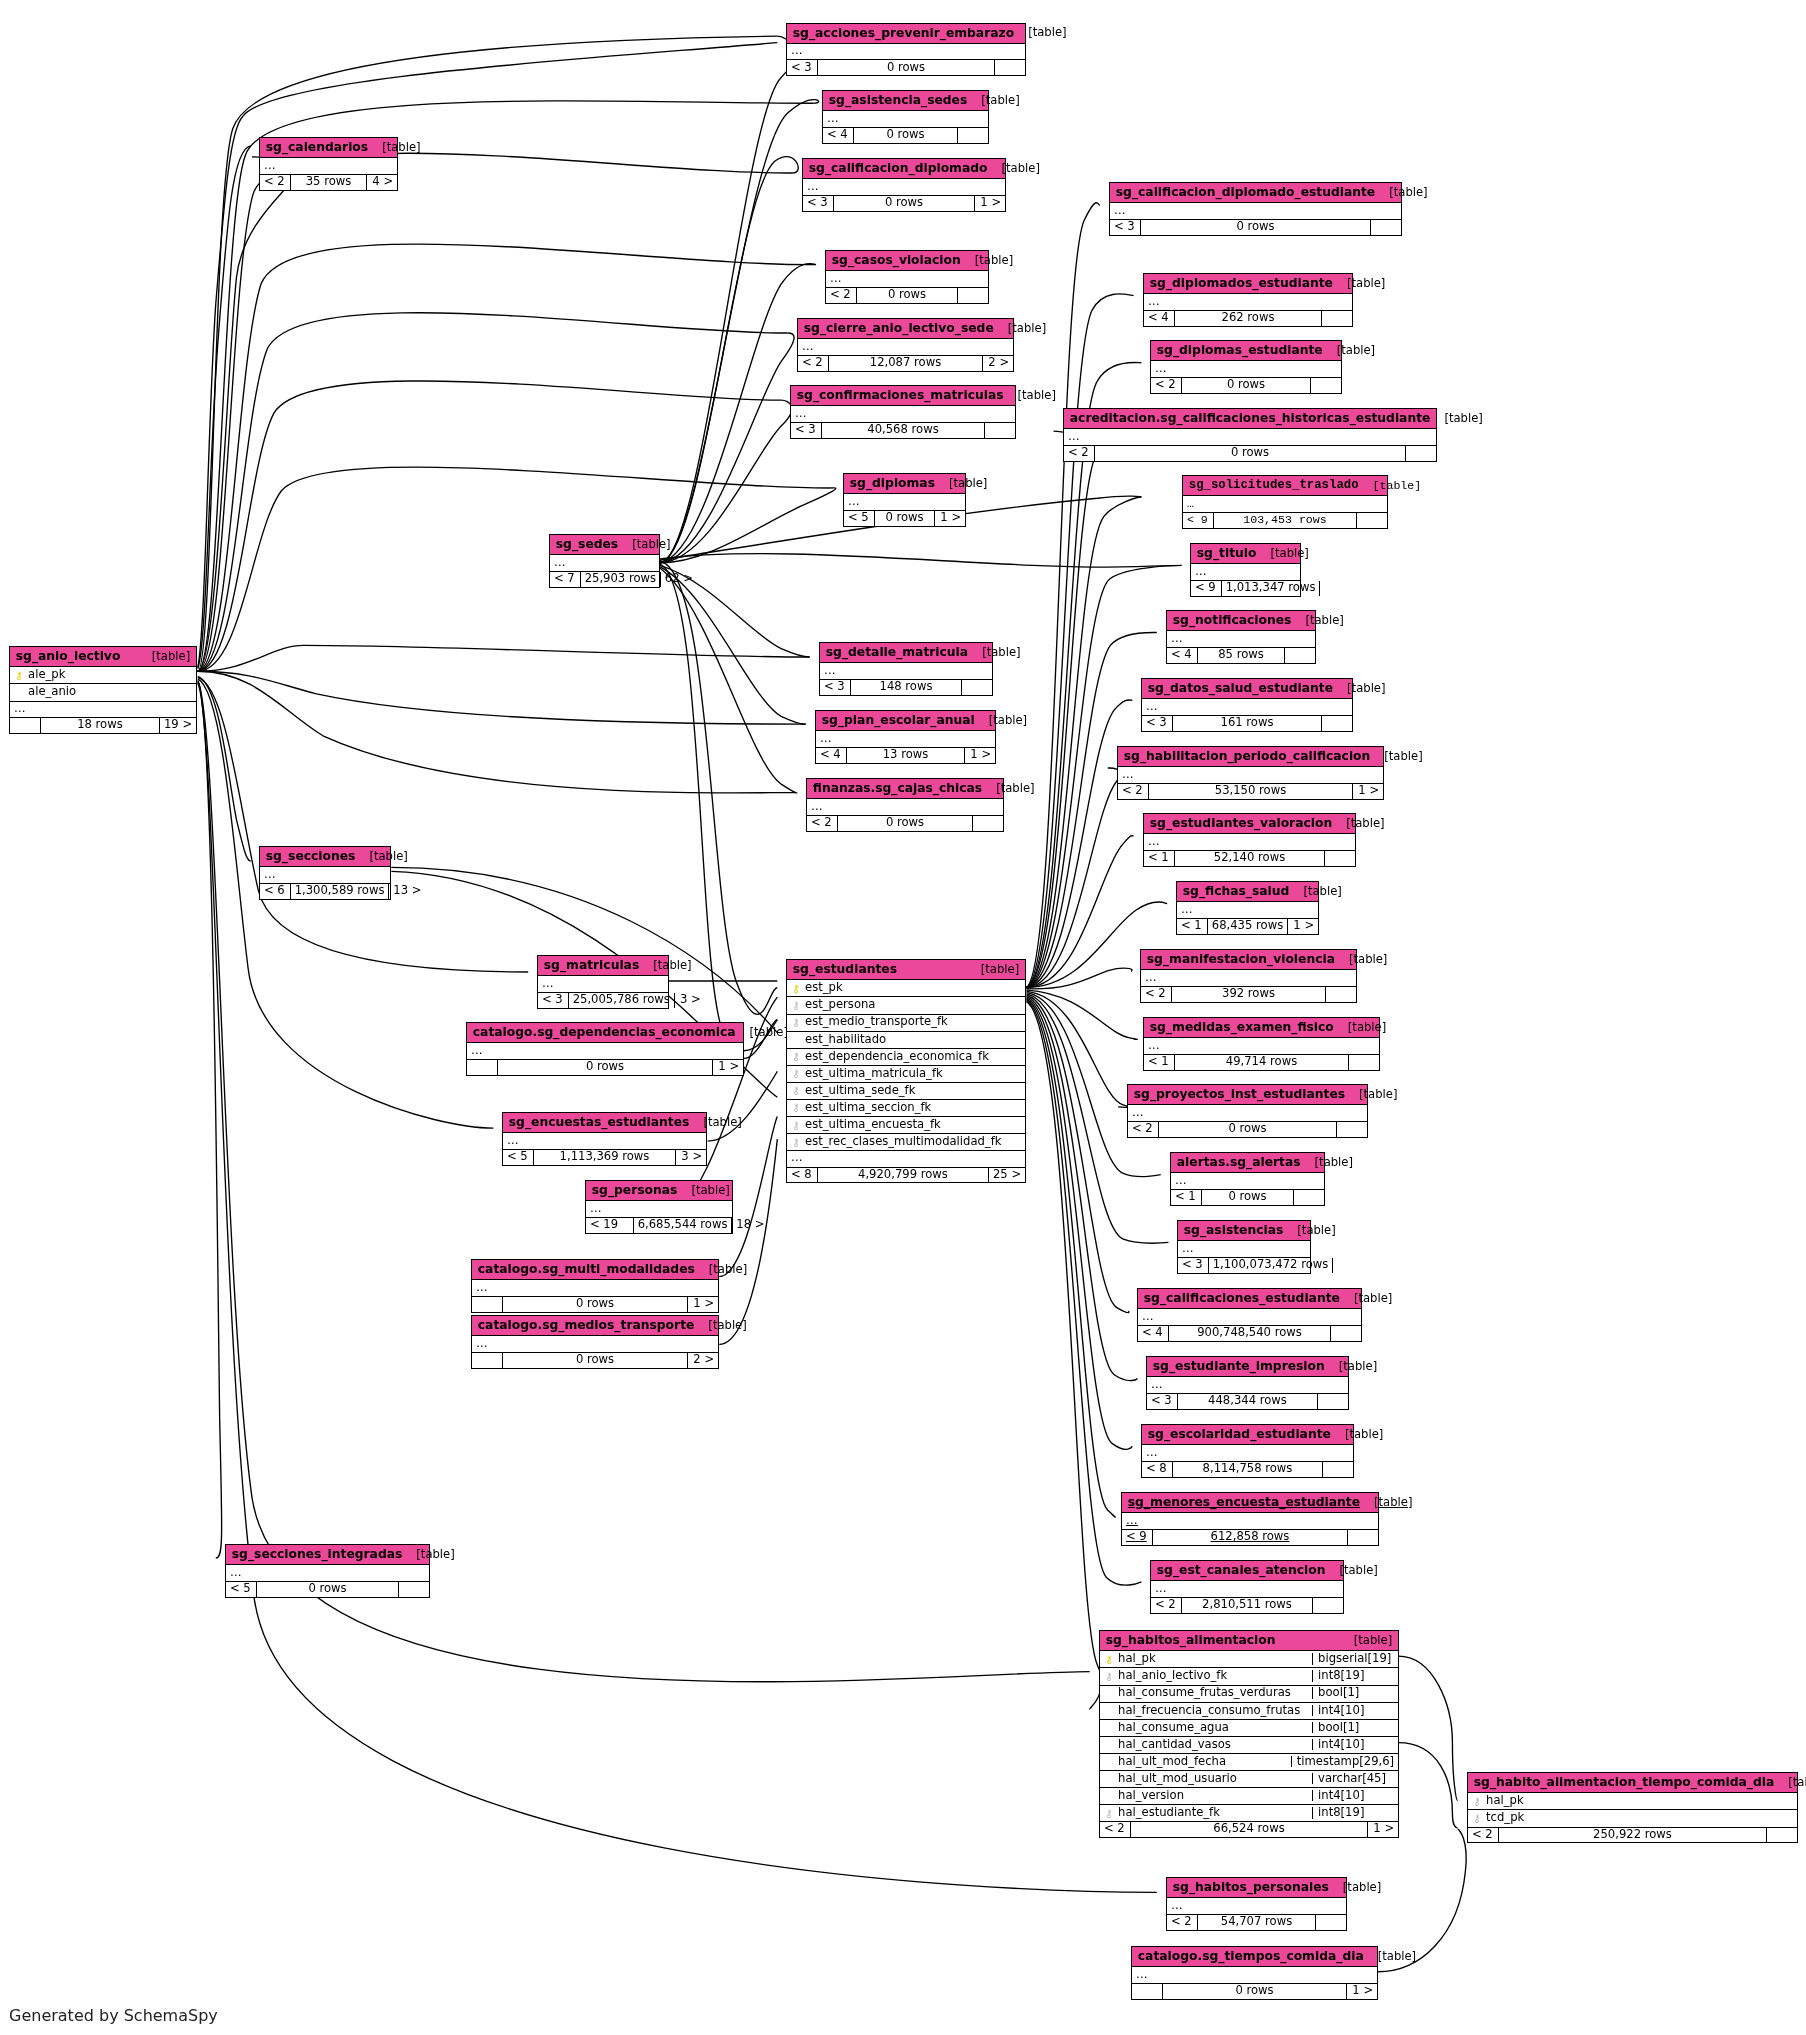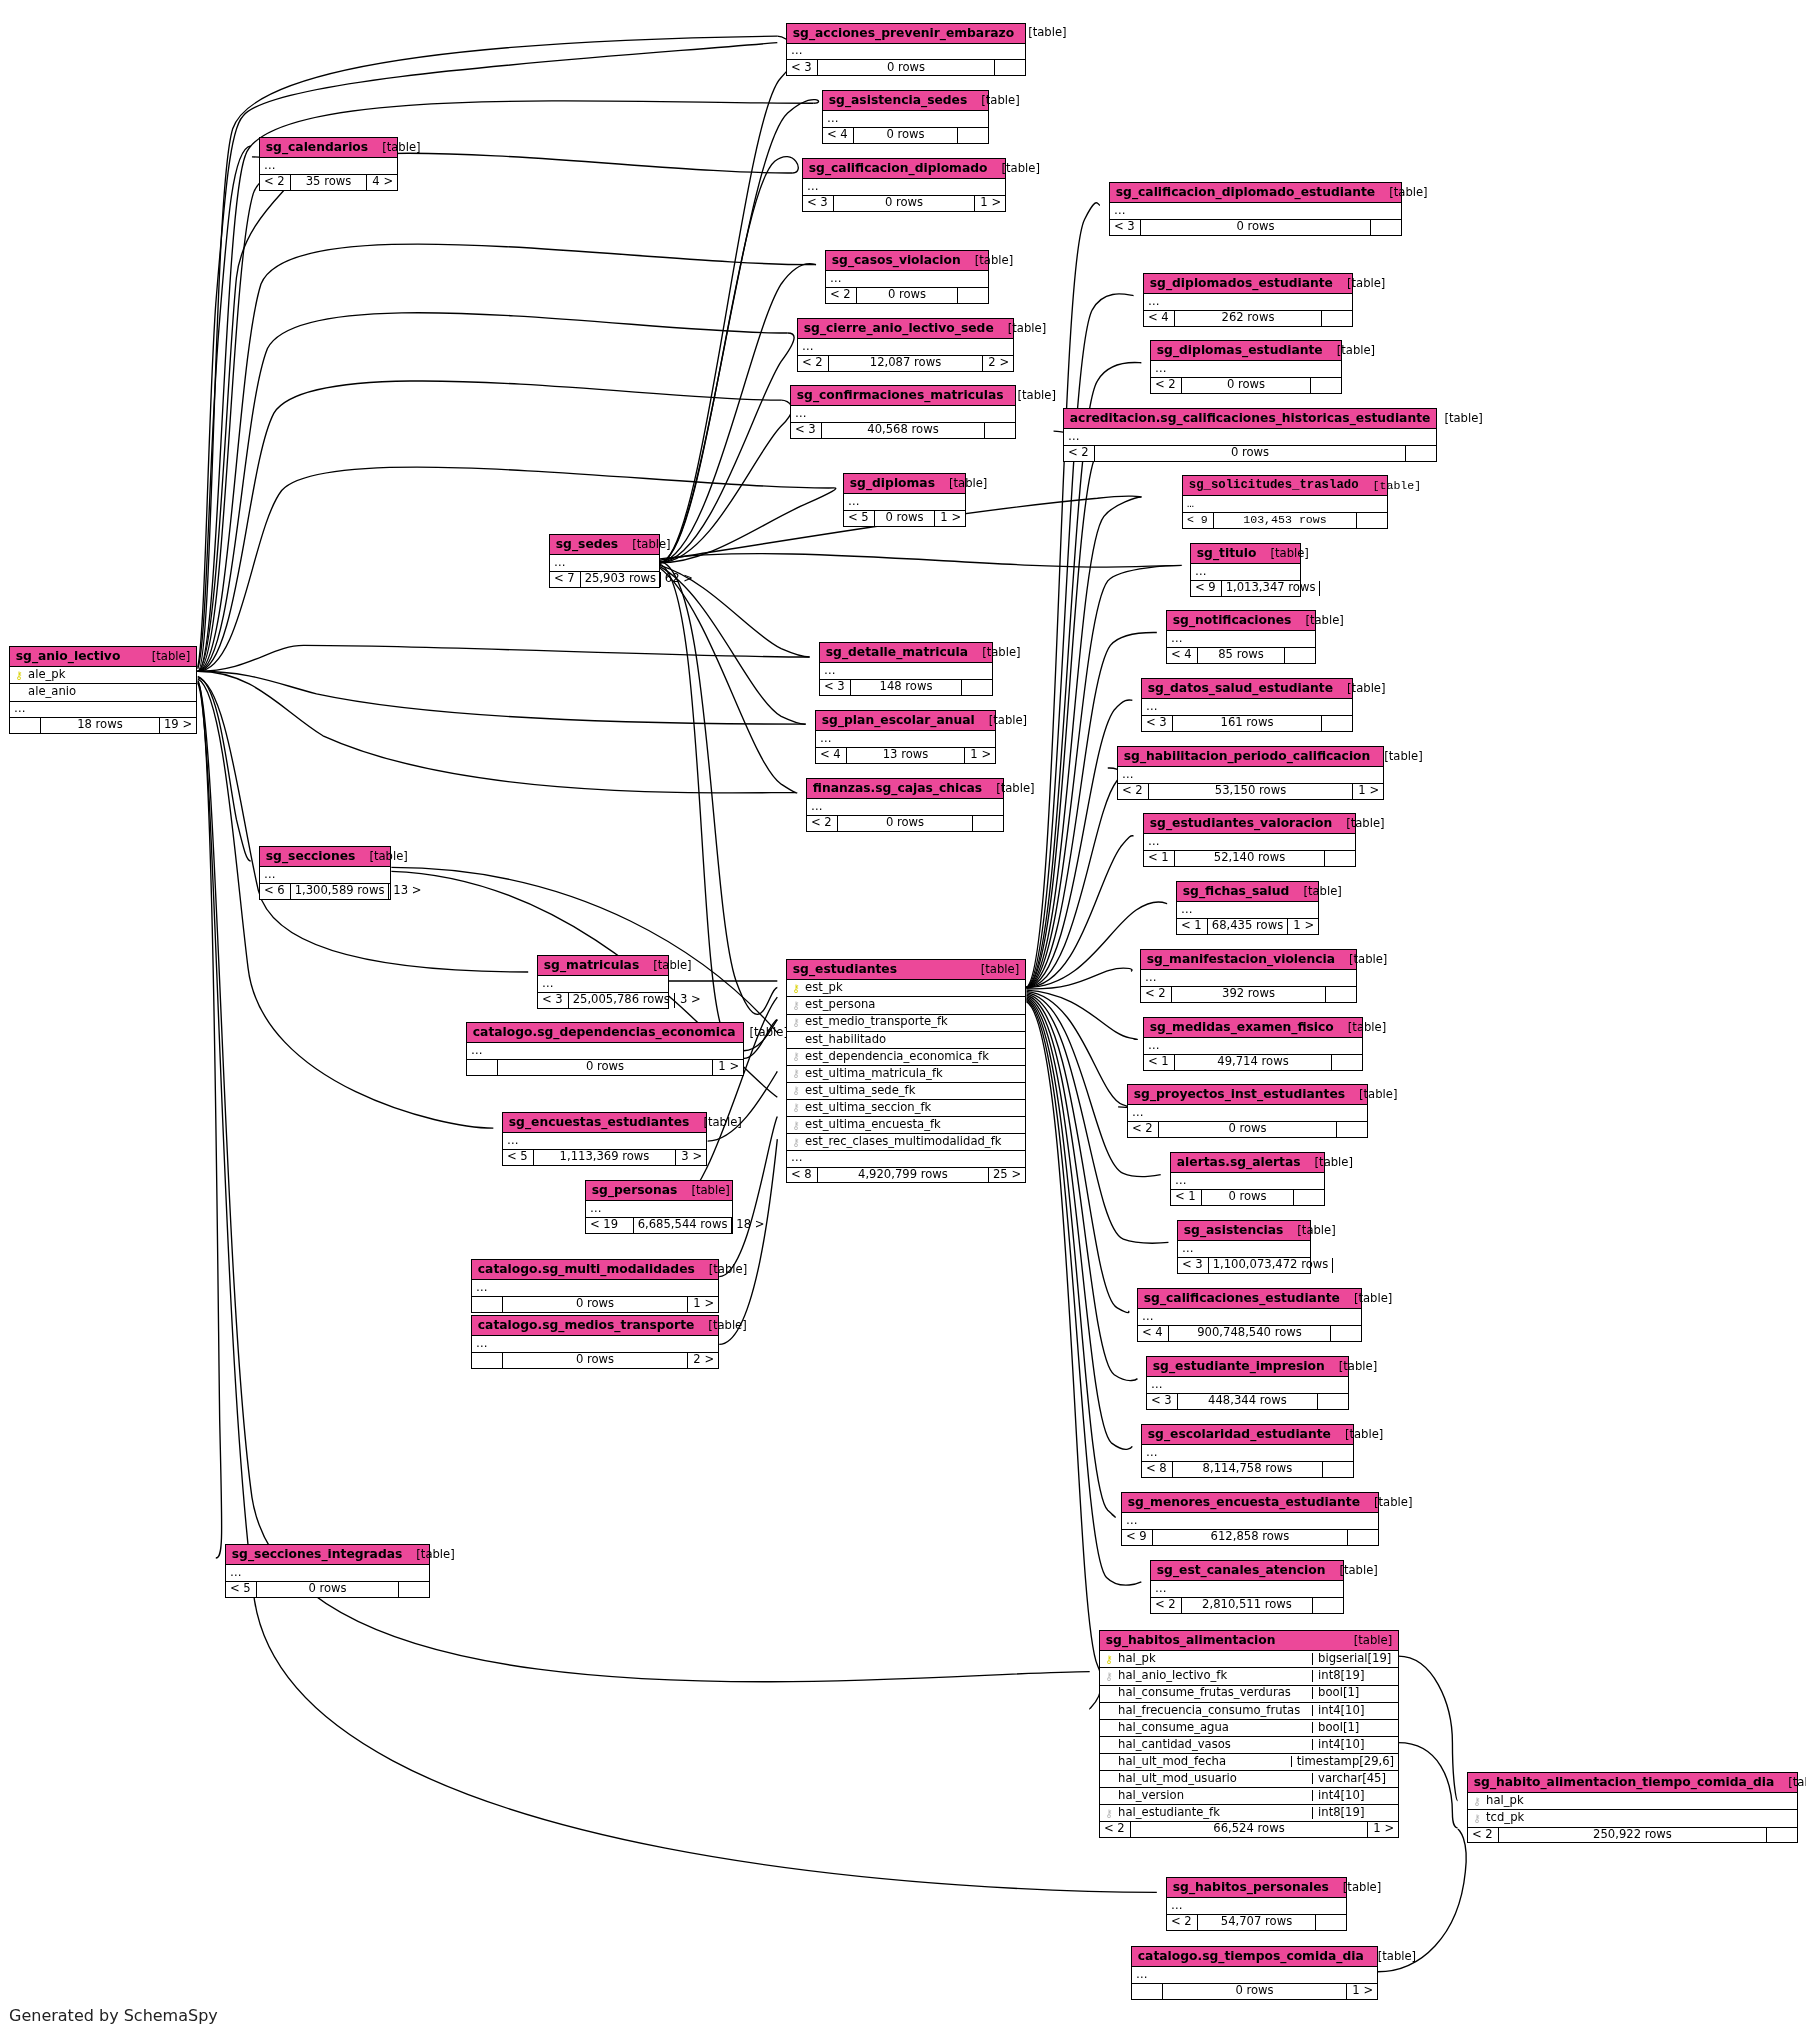--- a/index.html
+++ b/index.html
@@ -647,21 +647,21 @@
           <span class="tname">sg_manifestacion_violencia</span>
           <span class="ttype">[table]</span>
         </div>
         <div class="ellip">…</div>
         <div class="foot">
           <span class="fl">&lt; 2</span>
           <span class="fc">392 rows</span>
           <span class="fr"></span>
         </div>
       </div>
-      <div class="tbl" style="left: 1143px; top: 1017px; width: 220px;">
+      <div class="tbl" style="left: 1143px; top: 1017px; width: 237px;">
         <div class="hdr">
           <span class="tname">sg_medidas_examen_fisico</span>
           <span class="ttype">[table]</span>
         </div>
         <div class="ellip">…</div>
         <div class="foot">
           <span class="fl">&lt; 1</span>
           <span class="fc">49,714 rows</span>
           <span class="fr"></span>
         </div>
@@ -731,21 +731,21 @@
           <span class="tname">sg_escolaridad_estudiante</span>
           <span class="ttype">[table]</span>
         </div>
         <div class="ellip">…</div>
         <div class="foot">
           <span class="fl">&lt; 8</span>
           <span class="fc">8,114,758 rows</span>
           <span class="fr"></span>
         </div>
       </div>
-      <div class="tbl" style="left: 1121px; top: 1492px; width: 258px;">
+      <div class="tbl" style="left: 1121px; top: 1492px; width: 258px; text-decoration: underline;">
         <div class="hdr">
           <span class="tname">sg_menores_encuesta_estudiante</span>
           <span class="ttype">[table]</span>
         </div>
         <div class="ellip">…</div>
         <div class="foot">
           <span class="fl">&lt; 9</span>
           <span class="fc">612,858 rows</span>
           <span class="fr"></span>
         </div>

